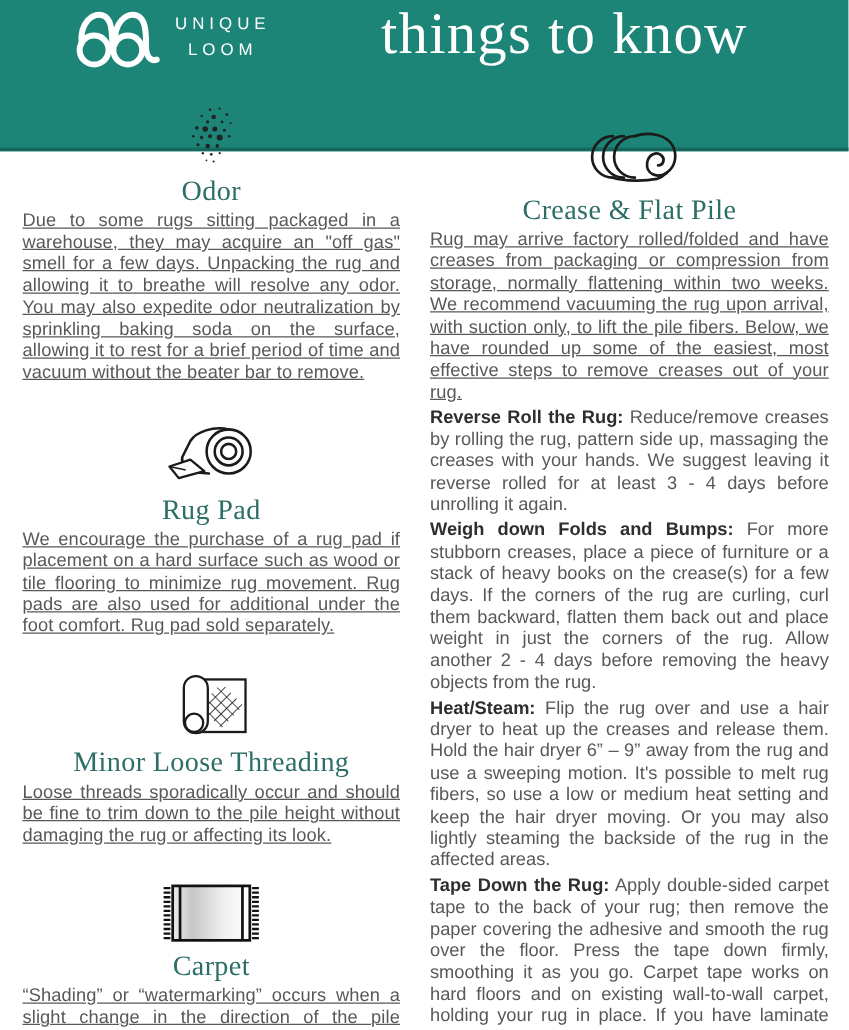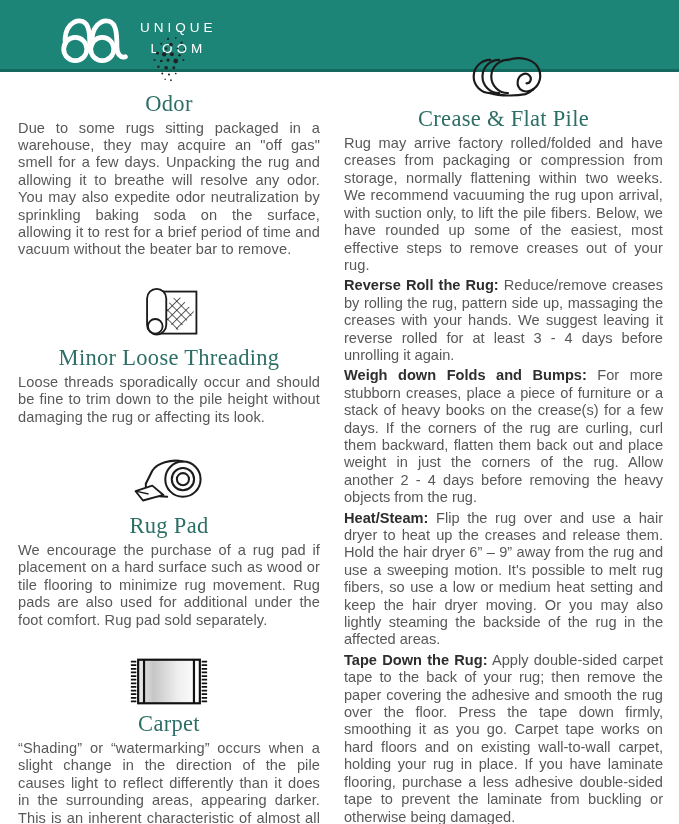--- a/index.html
+++ b/index.html
@@ -3,22 +3,22 @@
 <meta charset="utf-8">
 <style>
   * { margin:0; padding:0; box-sizing:border-box; }
   html,body { background:#fff; }
   .page {
     width:679px; height:824px; overflow:hidden; background:#fff;
     font-family:"Liberation Sans", sans-serif; position:relative;
   }
   
   .header {
-    height:72px; background:#1c8578; border-bottom:3px solid #14685e;
-    display:flex; align-items:flex-end;
+    height:121px; background:#1c8578; border-bottom:3px solid #14685e;
+    display:flex; align-items:flex-start;
   }
   .brand { display:flex; align-items:center; margin-left:56px; gap:10px; width:182px; }
   .brand svg { width:74px; height:60px; display:block; }
   .brand-text { color:#fff; font-size:13.5px; letter-spacing:4px; line-height:1.55; text-align:center; font-weight:400; }
   .header-title-wrap { flex:1; display:flex; justify-content:center; }
   .header-title {
     color:#fff; font-family:"Liberation Serif", serif; font-size:47px;
     letter-spacing:1px; font-weight:400; padding-right:14px;
   }
   
@@ -31,20 +31,21 @@
   .sec-gap { margin-top:12px; }
   .icon-wrap { display:flex; justify-content:center; margin-top:16px; }
   .icon-wrap svg { display:block; }
   h2 {
     font-family:"Liberation Serif", serif; font-weight:400; color:#2d6e66;
     font-size:22.5px; margin:5px 0 3px; letter-spacing:0.3px;
   }
   p.body {
     text-align:justify; color:#58585a; font-size:14.6px; line-height:17.4px;
     letter-spacing:0.1px;
+    text-decoration:underline;
   }
   p.tip { margin-top:3px; text-align:justify; color:#58585a; font-size:14.6px; line-height:17.4px; }
   p.tip strong { color:#2e2e2e; font-weight:700; }
   .stroke { fill:none; stroke:#1b1b1b; stroke-width:2.2; stroke-linecap:round; stroke-linejoin:round; }
 </style>
 </head>
 <body>
 
 <div class="page">
 
@@ -55,20 +56,23 @@
           <circle cx="25" cy="51" r="15"></circle>
           <circle cx="60" cy="51" r="15"></circle>
           <path d="M12,44 C10,22 24,12 34,15 C43,18 44,30 44,52"></path>
           <path d="M47,44 C45,22 59,12 69,15 C78,18 79,30 79,48 C79,58 84,63 90,61"></path>
         </g>
       </svg>
       <div class="brand-text">
         <div>UNIQUE</div>
         <div>LOOM</div>
       </div>
+    </div>
+    <div class="header-title-wrap">
+      <div class="header-title">things to know</div>
     </div>
   </div>
 
   <div class="content">
 
     <div class="col left">
 
       <section>
         <div class="icon-wrap">
           <svg viewBox="0 0 56 52" width="58" height="50">
@@ -100,49 +104,49 @@
                 <circle cx="30" cy="46" r="0.9"></circle>
             </g>
           </svg>
         </div>
         <h2>Odor</h2>
         <p class="body">Due to some rugs sitting packaged in a warehouse, they may acquire an "off gas" smell for a few days. Unpacking the rug and allowing it to breathe will resolve any odor. You may also expedite odor neutralization by sprinkling baking soda on the surface, allowing it to rest for a brief period of time and vacuum without the beater bar to remove.</p>
       </section>
 
       <section class="sec-gap">
         <div class="icon-wrap">
+          <svg viewBox="0 0 84 58" width="78" height="54">
+            <path class="stroke" d="M57,8 C44,5 29,10 24,18 L17,32 C16,37 20,43 27,45 L40,46"></path>
+            <circle class="stroke" cx="57" cy="27" r="19" fill="#ffffff"></circle>
+            <circle class="stroke" cx="57" cy="27" r="12"></circle>
+            <circle class="stroke" cx="57" cy="27" r="6.5"></circle>
+            <path d="M24,34 L6,40 L14,50 L36,44 Z" fill="#ffffff" stroke="#1b1b1b" stroke-width="2" stroke-linejoin="round"></path>
+            <path d="M6,40 L20,43" stroke="#1b1b1b" stroke-width="1.4" fill="none"></path>
+          </svg>
+        </div>
+        <h2>Rug Pad</h2>
+        <p class="body">We encourage the purchase of a rug pad if placement on a hard surface such as wood or tile flooring to minimize rug movement. Rug pads are also used for additional under the foot comfort. Rug pad sold separately.</p>
+      </section>
+
+      <section class="sec-gap">
+        <div class="icon-wrap">
           <svg viewBox="0 0 72 58" width="66" height="53">
             <defs>
               <pattern id="xh" width="7" height="7" patternUnits="userSpaceOnUse" patternTransform="rotate(45)">
                 <path d="M0,0 L0,7 M0,0 L7,0" stroke="#1b1b1b" stroke-width="1.5" fill="none"></path>
               </pattern>
             </defs>
             <rect x="24" y="5" width="42" height="46" fill="none" stroke="#1b1b1b" stroke-width="2"></rect>
             <polygon points="45,8 64,28 45,48 26,28" fill="url(#xh)"></polygon>
             <rect x="12" y="2" width="21" height="50" rx="10.5" fill="#ffffff" stroke="#1b1b1b" stroke-width="2"></rect>
             <circle cx="21" cy="43" r="8" fill="#ffffff" stroke="#1b1b1b" stroke-width="2"></circle>
           </svg>
         </div>
         <h2>Minor Loose Threading</h2>
         <p class="body">Loose threads sporadically occur and should be fine to trim down to the pile height without damaging the rug or affecting its look.</p>
-      </section>
-
-      <section class="sec-gap">
-        <div class="icon-wrap">
-          <svg viewBox="0 0 84 58" width="78" height="54">
-            <path class="stroke" d="M57,8 C44,5 29,10 24,18 L17,32 C16,37 20,43 27,45 L40,46"></path>
-            <circle class="stroke" cx="57" cy="27" r="19" fill="#ffffff"></circle>
-            <circle class="stroke" cx="57" cy="27" r="12"></circle>
-            <circle class="stroke" cx="57" cy="27" r="6.5"></circle>
-            <path d="M24,34 L6,40 L14,50 L36,44 Z" fill="#ffffff" stroke="#1b1b1b" stroke-width="2" stroke-linejoin="round"></path>
-            <path d="M6,40 L20,43" stroke="#1b1b1b" stroke-width="1.4" fill="none"></path>
-          </svg>
-        </div>
-        <h2>Rug Pad</h2>
-        <p class="body">We encourage the purchase of a rug pad if placement on a hard surface such as wood or tile flooring to minimize rug movement. Rug pads are also used for additional under the foot comfort. Rug pad sold separately.</p>
       </section>
 
       <section class="sec-gap">
         <div class="icon-wrap">
           <svg viewBox="0 0 88 54" width="80" height="49">
             <defs>
               <linearGradient id="shade" x1="0" y1="0" x2="1" y2="0">
                 <stop offset="0" stop-color="#ececec"></stop>
                 <stop offset="0.25" stop-color="#c6c6c6"></stop>
                 <stop offset="0.65" stop-color="#efefef"></stop>

